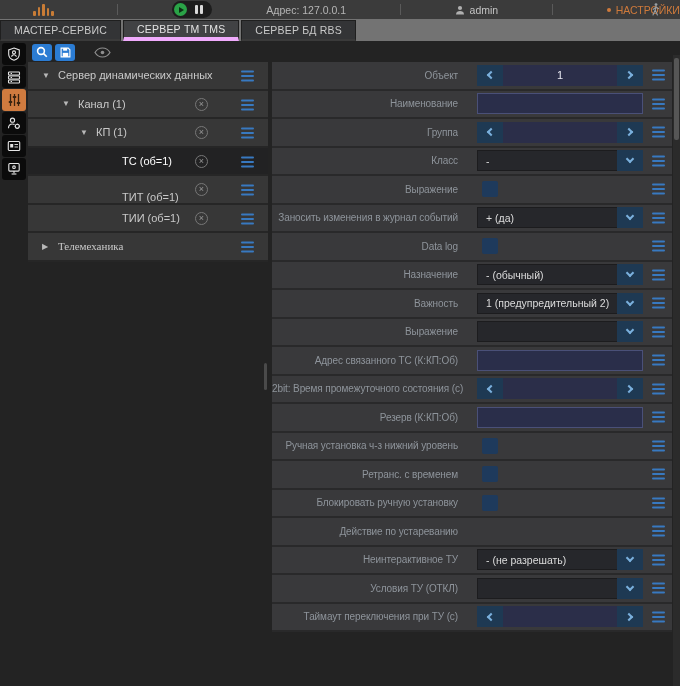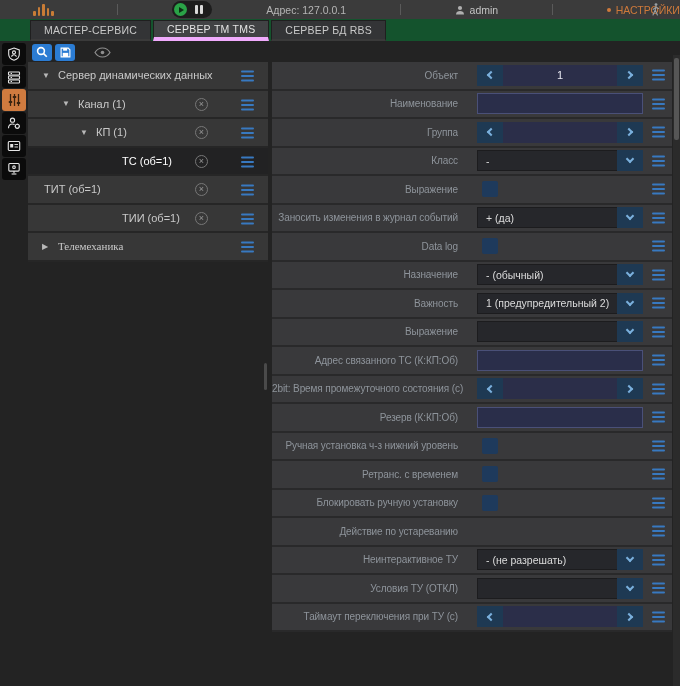--- a/index.html
+++ b/index.html
@@ -21,21 +21,21 @@
   .pill { display:flex; align-items:center; background:#1d1d1d; border-radius:10px; padding:2px 9px 2px 2px; gap:8px; }
   .playbtn { width:13px; height:13px; border-radius:50%; background:#2aa347; display:flex; align-items:center; justify-content:center; cursor:pointer; }
   .playbtn .tri { width:0; height:0; border-left:5px solid #0d2e14; border-top:3.5px solid transparent; border-bottom:3.5px solid transparent; margin-left:1px; }
   .pausebtn { display:flex; gap:2.5px; cursor:pointer; }
   .pausebtn i { display:block; width:2.5px; height:9px; background:#d9d9d9; border-radius:1px; }
   .tb-user { display:flex; align-items:center; gap:5px; color:#c3c3c3; }
   .settings { color:#cf7a3b; display:flex; align-items:center; gap:5px; cursor:pointer; }
   .settings .dot { width:4px; height:4px; border-radius:50%; background:#cf7a3b; }
   .walker { position:absolute; right:19px; top:3px; color:#9aa0a5; }
   
-  .tabbar { height:22px; background:#14532d; display:flex; align-items:center; padding-left:30px; }
+  .tabbar { height:22px; background:#737373; display:flex; align-items:center; }
   .tab {
     height:21px; padding:0 13px; margin-right:2px; font-size:10.5px; color:#c9c9c9;
     background:#333436; border:1px solid #1f1f1f; border-bottom:2px solid #3a3a3a;
     display:flex; align-items:center; cursor:pointer; letter-spacing:.2px;
   }
   .tab.active { background:#414244; border-bottom:4px solid #f0abfc; color:#e2e2e2; }
   
   .content { position:relative; height:645px; background:#232323; overflow:hidden; }
   
   .rail { position:absolute; left:2px; top:2px; width:24px; display:flex; flex-direction:column; gap:1px; }
@@ -253,21 +253,21 @@
         </span>
       </div>
       <div class="trow selected" style="padding-left: 78px;">
         <span class="expander"></span>
         <span style="margin-left: 4px;">ТС (об=1)</span>
         <span class="remove">×</span>
         <span class="hamwrap">
           <span class="ham"></span>
         </span>
       </div>
-      <div class="trow" style="">
+      <div class="trow" style="padding-left: 78px; align-items: flex-end;">
         <span class="expander"></span>
         <span style="margin-left: 4px;">ТИТ (об=1)</span>
         <span class="remove">×</span>
         <span class="hamwrap">
           <span class="ham"></span>
         </span>
       </div>
       <div class="trow" style="padding-left: 78px;">
         <span class="expander"></span>
         <span style="margin-left: 4px;">ТИИ (об=1)</span>

